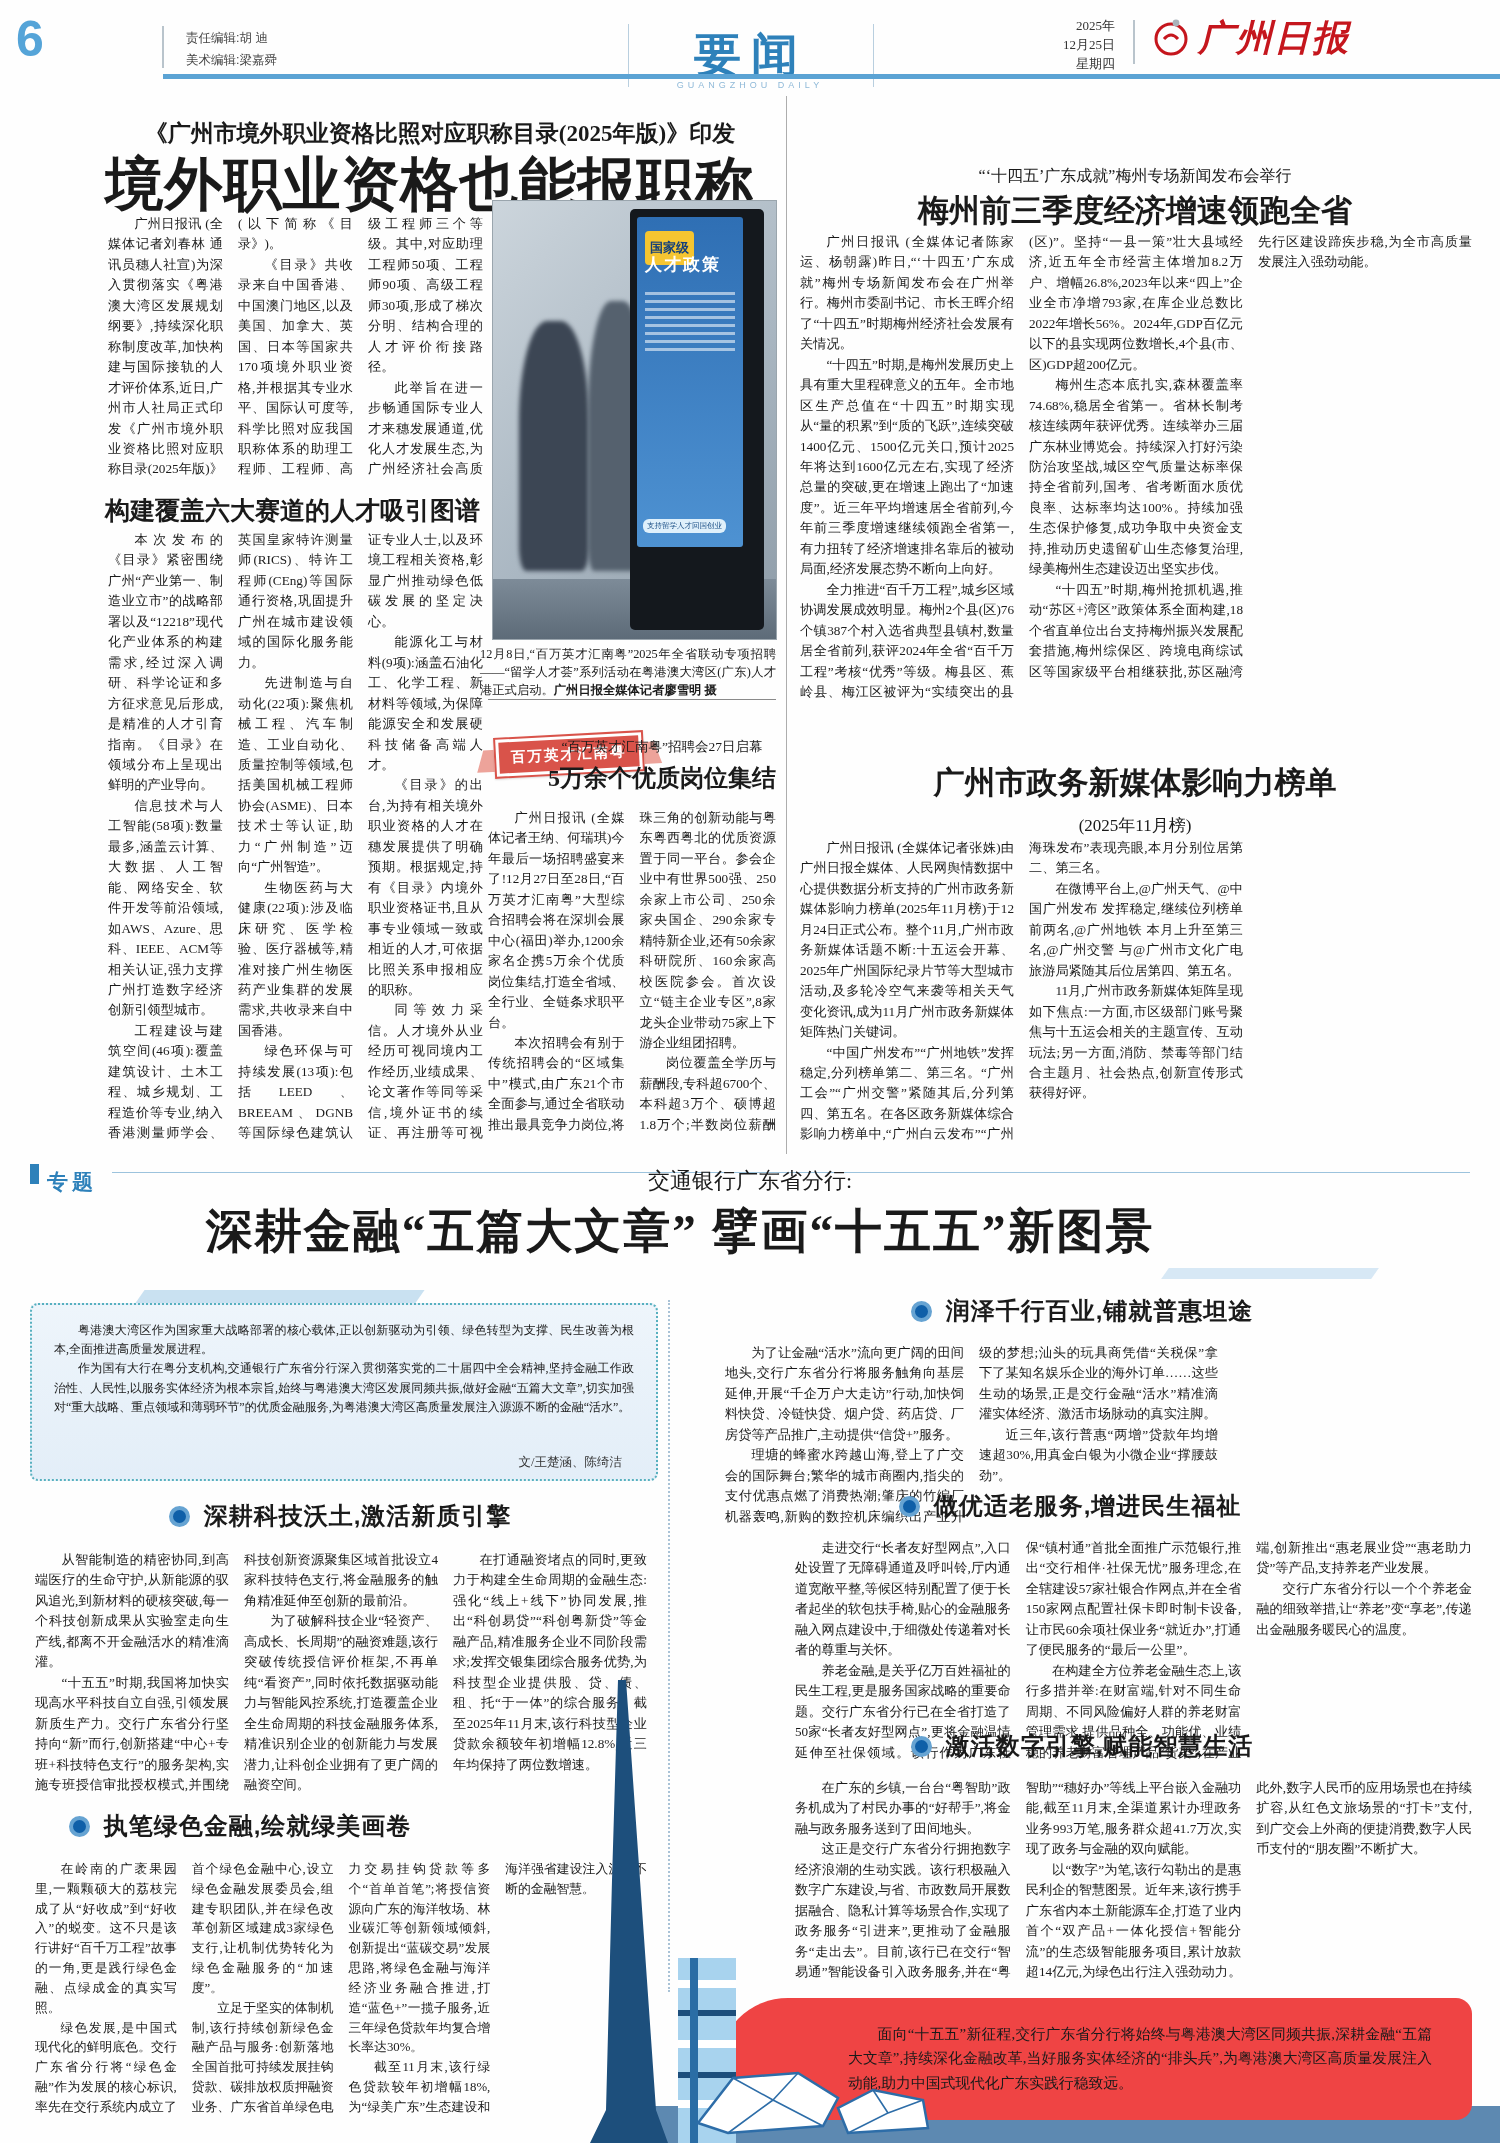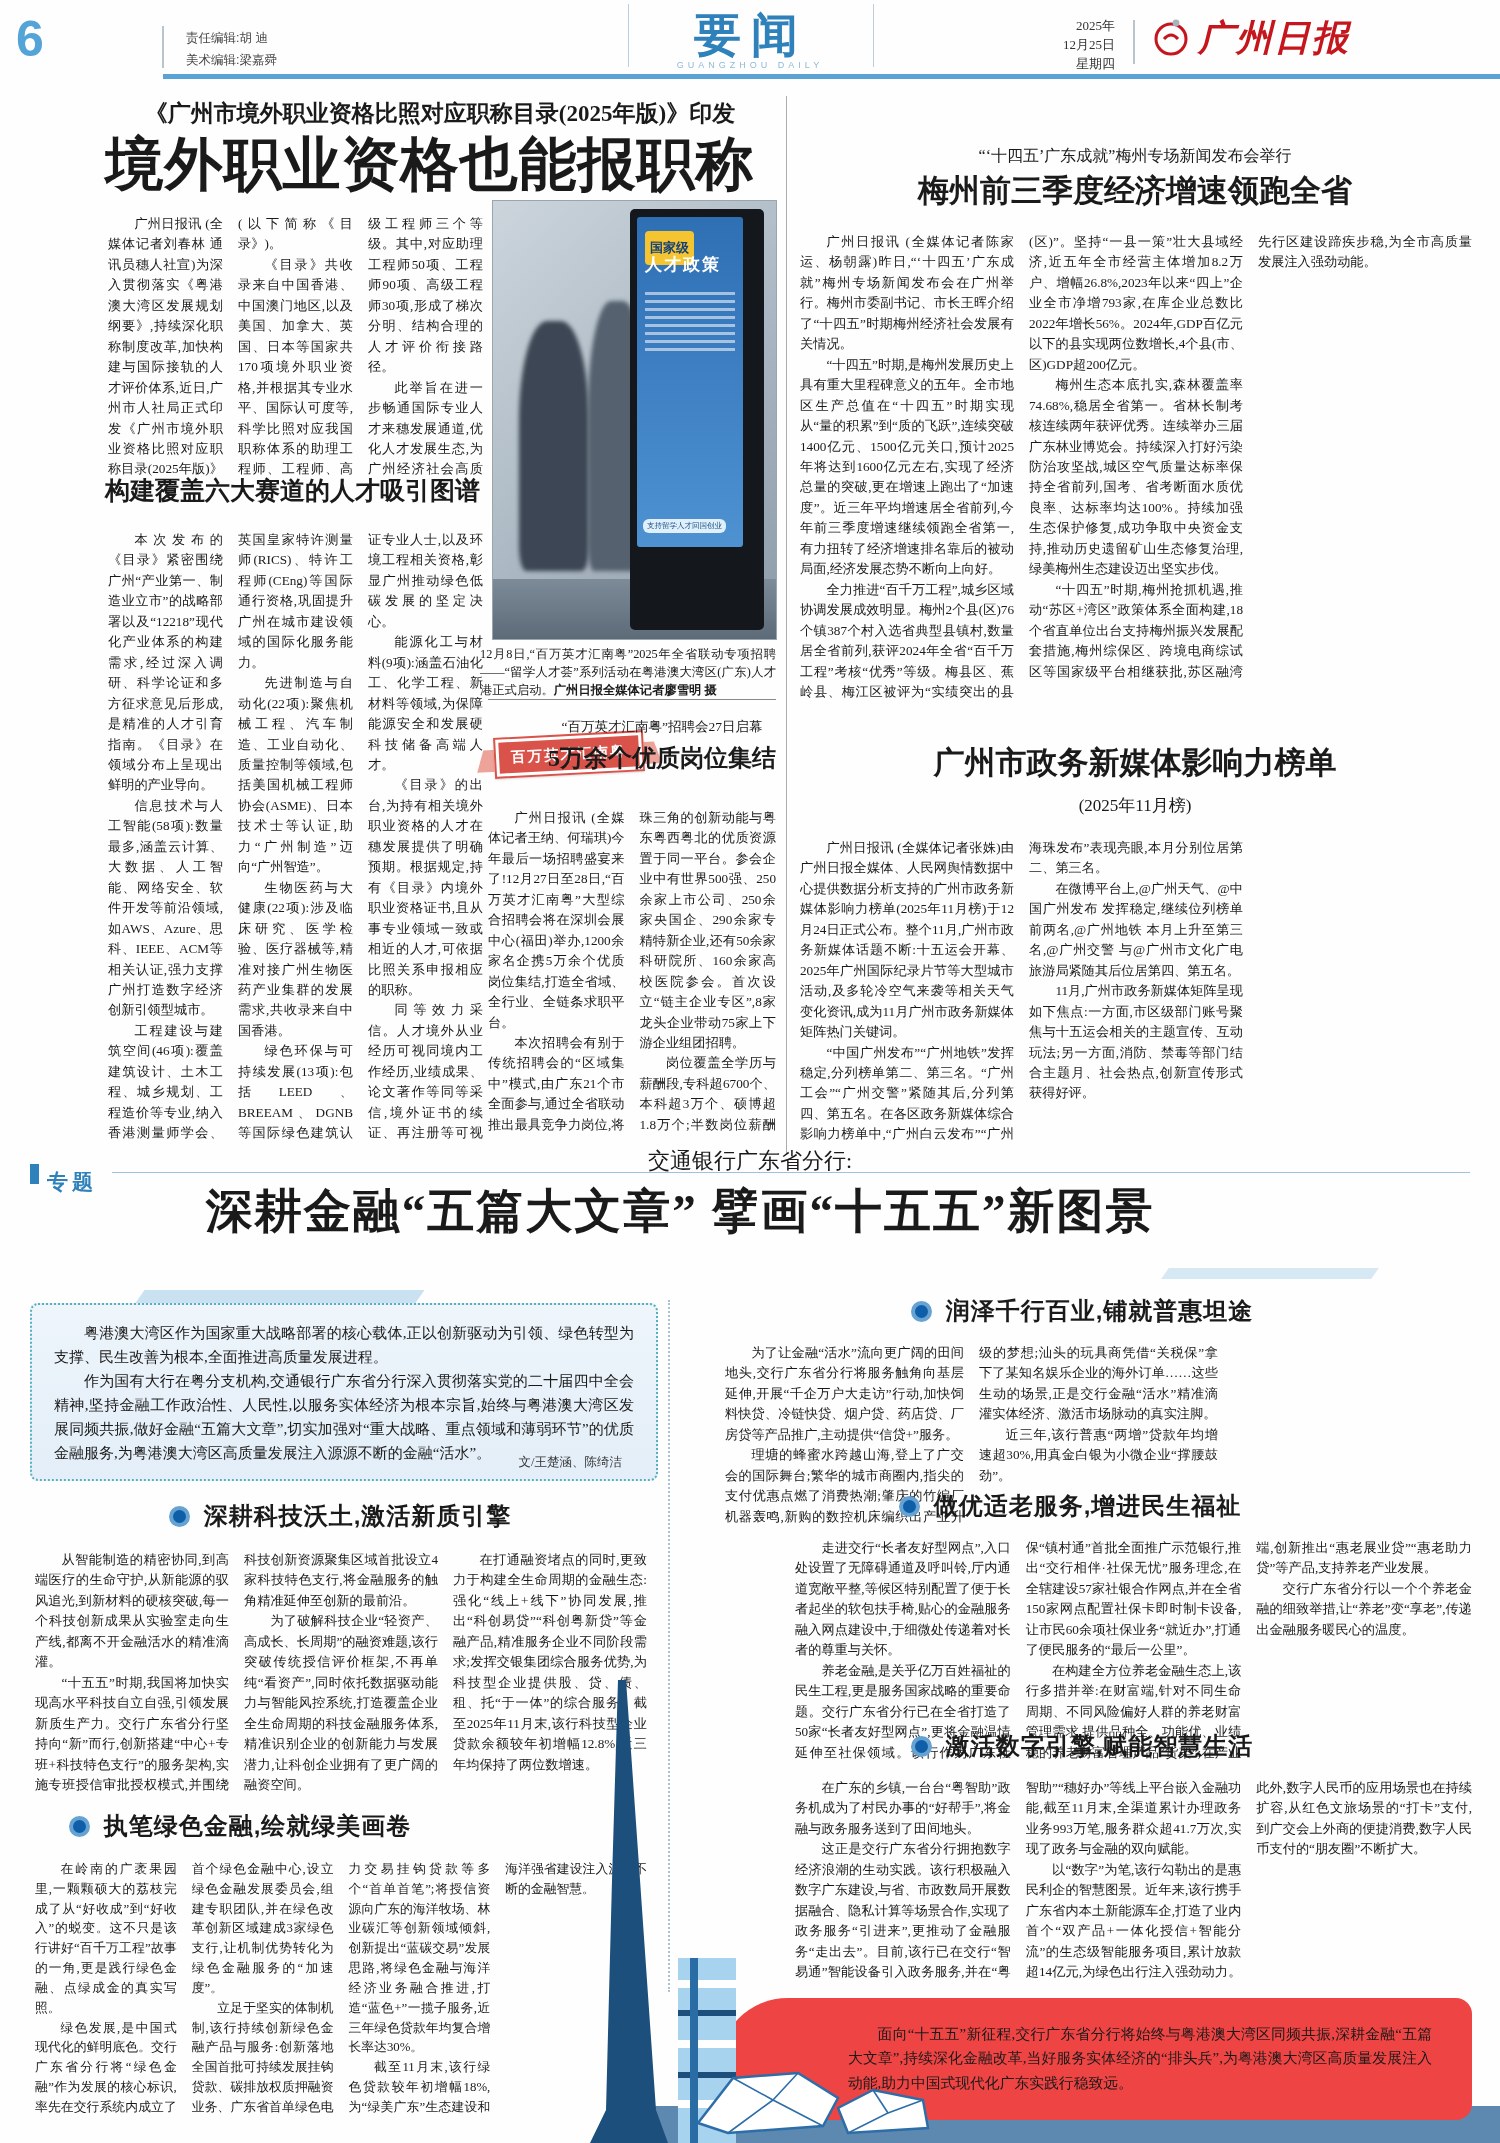--- a/index.html
+++ b/index.html
@@ -1,19 +1,19 @@
 <!DOCTYPE html>
 <html><head>
 <meta charset="utf-8">
 <style>
   html,body{margin:0;padding:0;background:#e8e8e8;}
   #paper{position:relative;width:1500px;height:2143px;margin:0 auto;background:#fefefe;
          font-family:"Liberation Serif","DejaVu Serif",serif;color:#1a1a1a;overflow:hidden;}
   .abs{position:absolute;}
-  .ctr{text-align:center;}
+  .ctr{text-align:center;margin-top:20px;}
   .flow{column-gap:15px;column-fill:auto;height:100%;overflow:hidden;}
   .cols2{column-count:2;} .cols3{column-count:3;} .cols4{column-count:4;}
   .flow p{margin:0;text-indent:2em;text-align:justify;line-height:1.55;}
   .body13 p{font-size:13.2px;}
   
   #page-num{left:16px;top:10px;font-size:50px;font-weight:bold;color:#55a4d8;
             font-family:"Liberation Sans","DejaVu Sans",sans-serif;}
   #hdr-div1{left:162px;top:26px;width:2px;height:42px;background:#b9c4cc;}
   #editors{left:186px;top:28px;font-size:12.5px;color:#444;line-height:1.75;
            font-family:"Liberation Sans","DejaVu Sans",sans-serif;}
@@ -71,21 +71,21 @@
   #zt-wrap{left:30px;top:1152px;display:flex;align-items:center;gap:8px;}
   #zt-sq{width:9px;height:20px;background:#2e81ba;}
   #zt-label{font-size:21px;font-weight:bold;color:#2e81ba;letter-spacing:4px;
             font-family:"Liberation Sans","DejaVu Sans",sans-serif;margin-top:16px;}
   #zt-rule{left:112px;top:1172px;width:1358px;height:1px;background:#9cc3dd;}
   #sp-kicker{left:0;top:1146px;width:1500px;font-size:22px;}
   #sp-headline{left:0;top:1180px;width:1360px;font-size:47px;font-weight:900;letter-spacing:2px;}
   .deco{position:absolute;background:#bcd9ee;opacity:.8;}
   #intro-box{left:30px;top:1303px;width:628px;height:178px;border:2px dotted #57b0bf;border-radius:8px;
              background:linear-gradient(#eef5fb,#e3eef8);padding:16px 22px;box-sizing:border-box;}
-  #intro-box p{margin:0;text-indent:2em;text-align:justify;font-size:15px;line-height:1.6;}
+  #intro-box p{margin:0;text-indent:2em;text-align:justify;font-size:12px;line-height:1.6;}
   #intro-byline{position:absolute;right:34px;bottom:8px;font-size:12.5px;color:#333;}
   #vdot{left:668px;top:1300px;height:692px;width:0;border-left:2px dotted #a9c2d6;}
   .sec-title{display:flex;align-items:center;justify-content:center;gap:14px;}
   .sec-title .txt{font-size:24px;font-weight:900;font-family:"Liberation Sans","DejaVu Sans",sans-serif;letter-spacing:1px;}
   .bullet{width:13px;height:13px;border-radius:50%;background:#0f5fa8;border:4px solid #66a3d2;}
   #ls1-title{left:30px;top:1500px;width:620px;}
   #ls1-body{left:35px;top:1550px;width:612px;height:252px;}
   #ls2-title{left:20px;top:1810px;width:440px;}
   #ls2-body{left:35px;top:1860px;width:612px;height:270px;}
   #rs1-title{left:692px;top:1295px;width:780px;}

